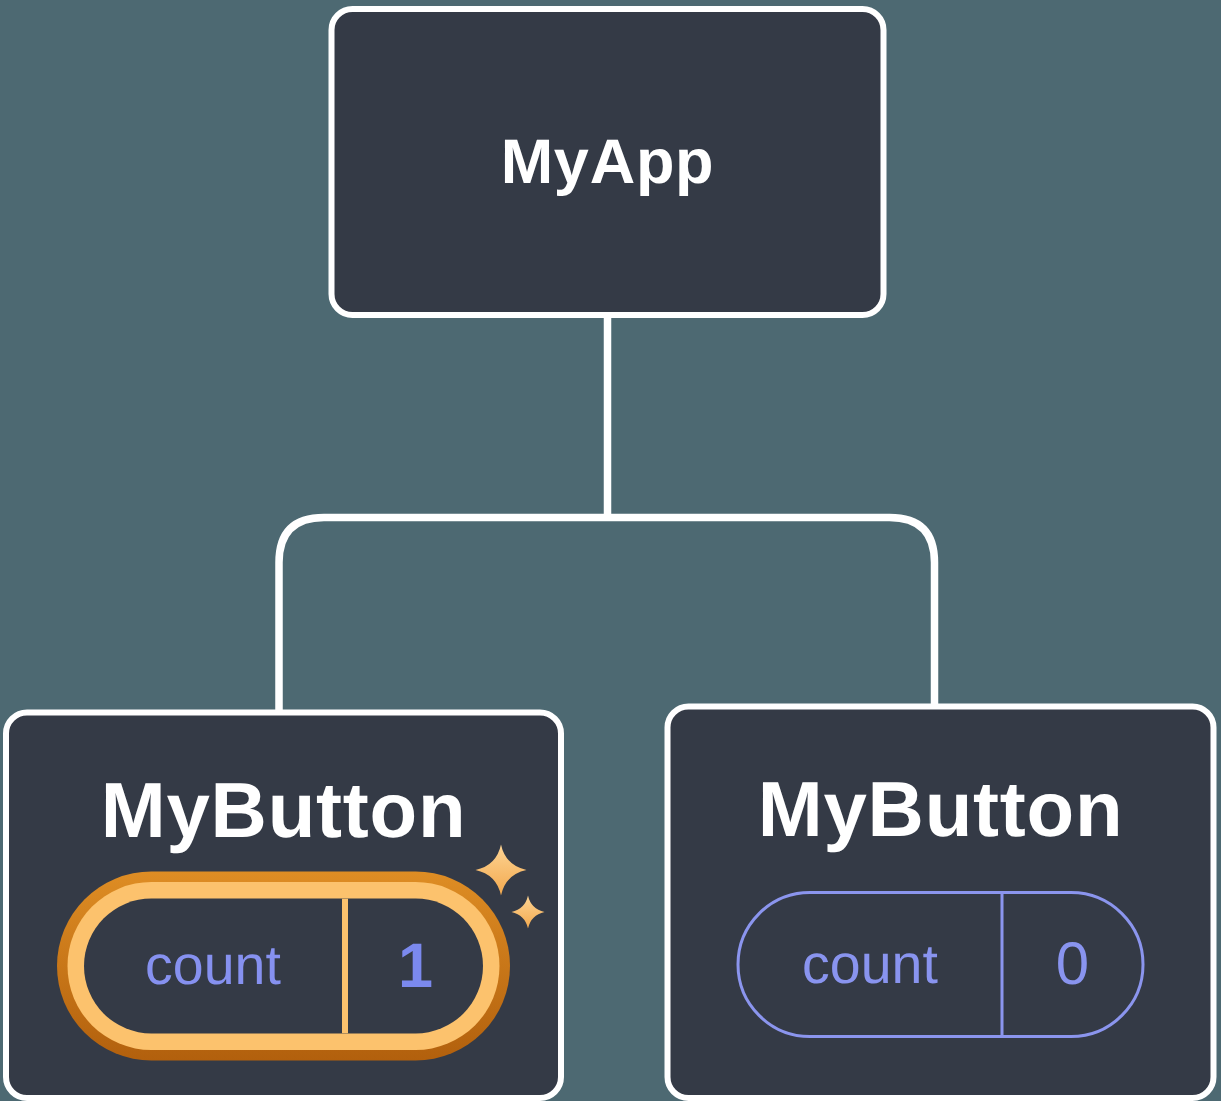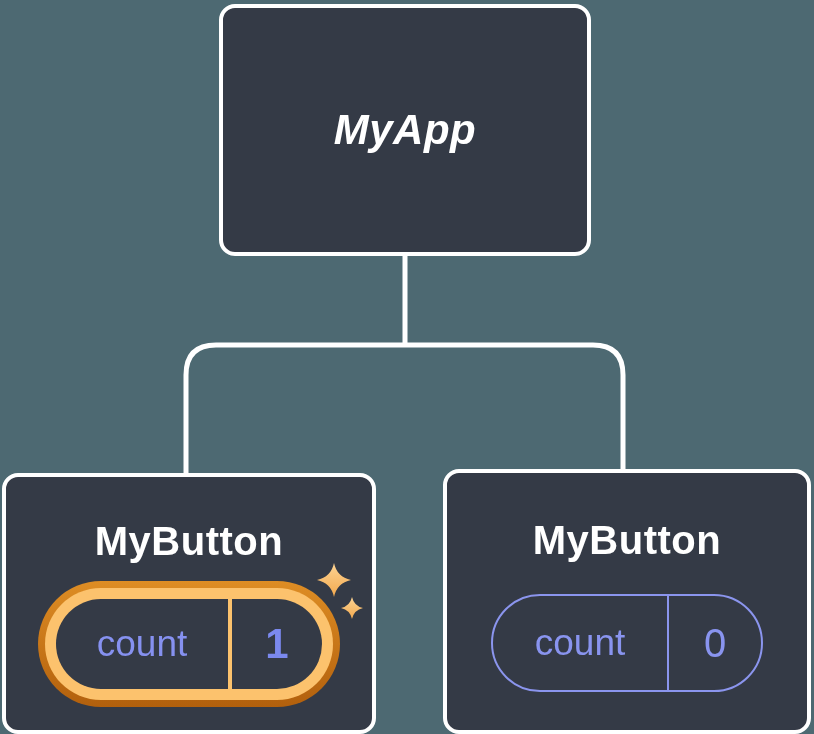--- a/index.html
+++ b/index.html
@@ -24,38 +24,37 @@
     box-sizing:border-box;
     background:#343a46;
     border:4px solid #ffffff;
     border-radius:16px;
     display:flex;
     flex-direction:column;
     align-items:center;
   }
   .node-root{
     left:219px; top:4px;
-    width:372px; height:252px;
+    width:372px; height:208px;
     justify-content:center;
-    font-style:italic;
   }
   .node-child-left{
     left:2px; top:473px;
     width:374px; height:261px;
     padding-top:40px;
   }
   .node-child-right{
     left:443px; top:469px;
     width:368px; height:265px;
     padding-top:43px;
   }
   .node-title{
     color:#ffffff;
     font-weight:bold;
-    font-size:40px;
+    font-size:52px;
     line-height:48px;
     letter-spacing:0.5px;
     white-space:nowrap;
   }
   .node-root .node-title{ font-size:42px; }
 
   
   .pill-hl-outer{
     margin-top:16px;
     box-sizing:border-box;

